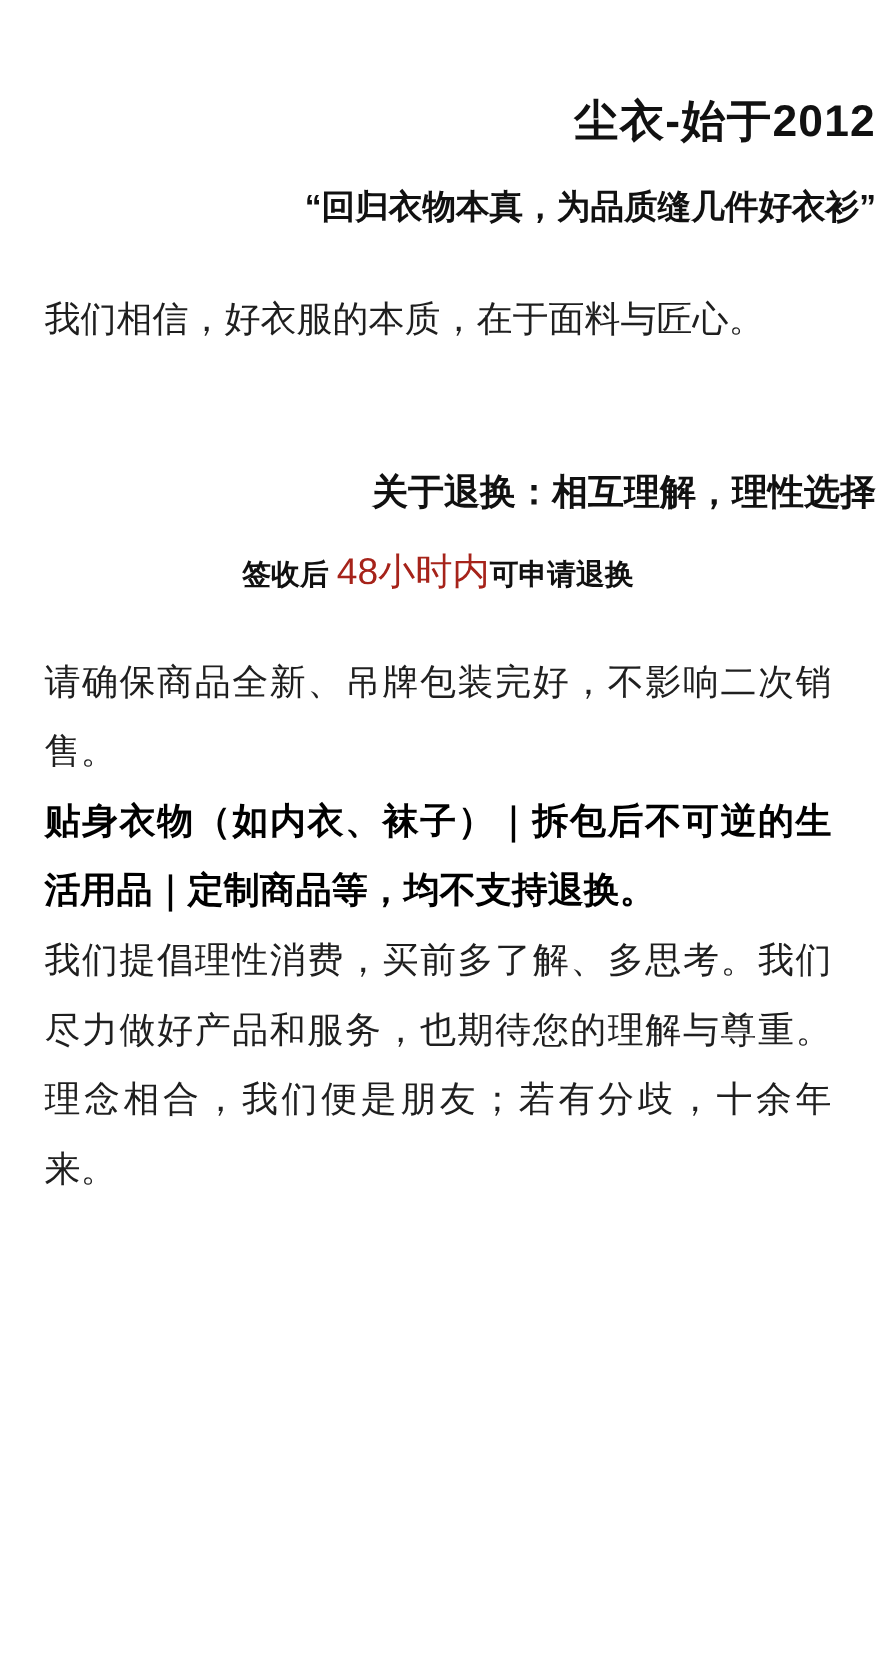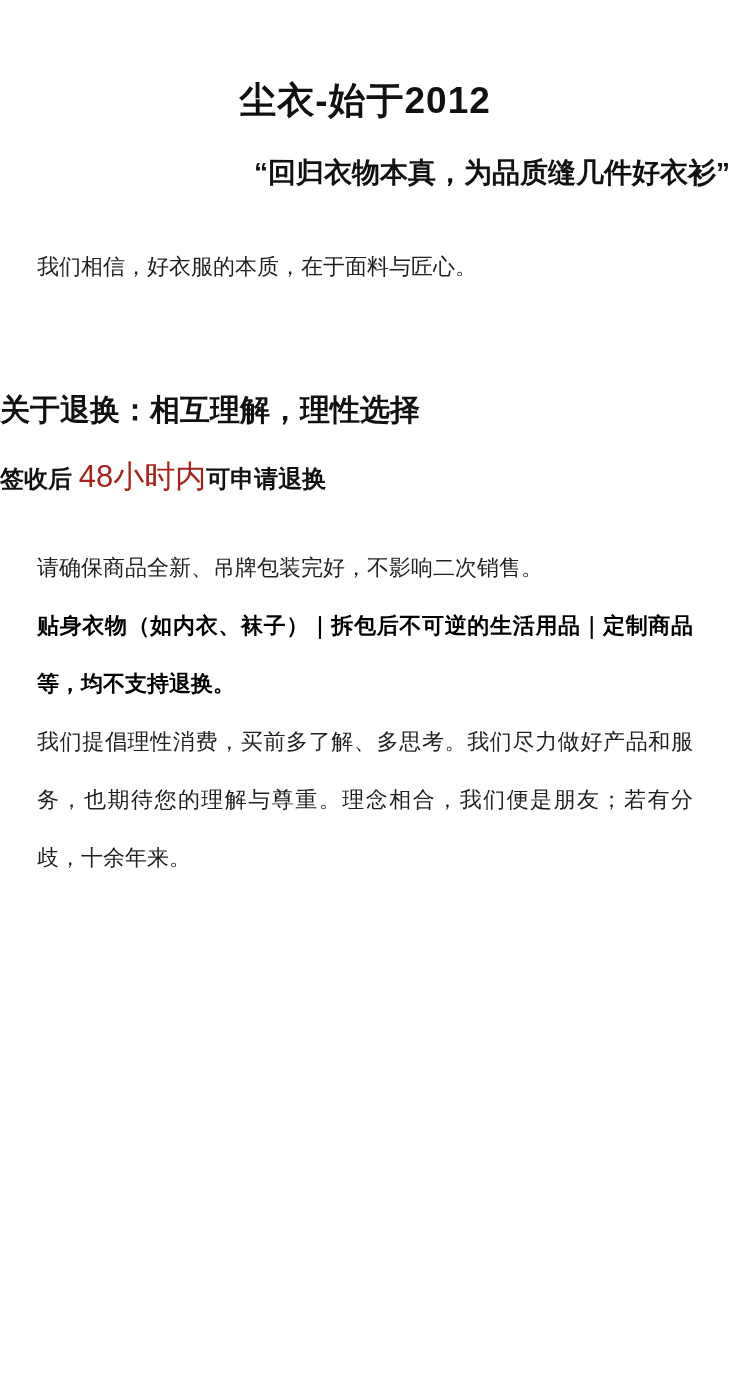--- a/index.html
+++ b/index.html
@@ -9,58 +9,58 @@
     min-height: 1378px;
     margin: 0 auto;
     font-family: "Liberation Sans", "DejaVu Sans", sans-serif;
     color: #1a1a1a;
     overflow-x: hidden;
   }
   .page { width: 730px; min-height: 1378px; background: #fff; }
 
   .brand-title {
     margin-top: 76px;
-    text-align: center;
+    text-align: right;
     font-size: 37px;
     font-weight: 700;
     color: #111111;
     letter-spacing: 1px;
   }
   .brand-slogan {
     margin-top: 28px;
     text-align: right;
     font-size: 28px;
     font-weight: 700;
     color: #111111;
   }
 
   .body-block {
     margin: 46px 37px 0 37px;
-    font-size: 22px;
+    font-size: 30px;
     line-height: 58px;
     text-align: justify;
     color: #1f1f1f;
   }
   .body-block p { margin: 0; }
 
   .red-strong {
     color: #a2231e;
     font-weight: 700;
   }
 
   .section-heading {
     margin-top: 94px;
-    text-align: left;
+    text-align: right;
     font-size: 30px;
     font-weight: 700;
     color: #111111;
   }
   .section-subheading {
     margin-top: 26px;
-    text-align: left;
+    text-align: center;
     font-size: 24px;
     font-weight: 700;
     color: #111111;
     line-height: 40px;
   }
   .time-highlight {
     color: #a6231a;
     font-weight: 400;
     font-size: 31px;
   }

